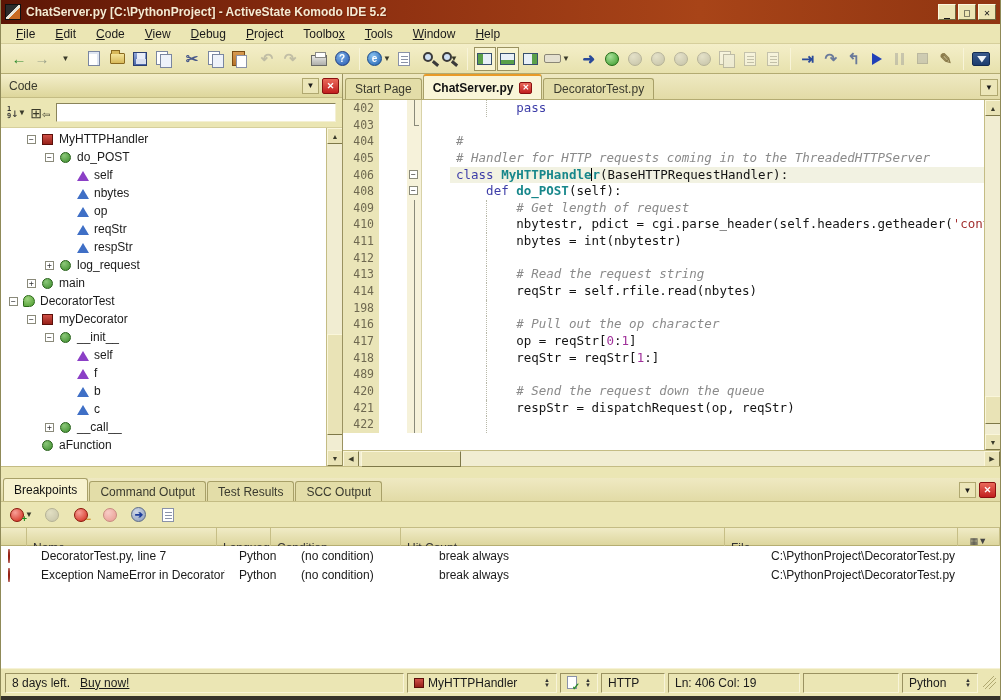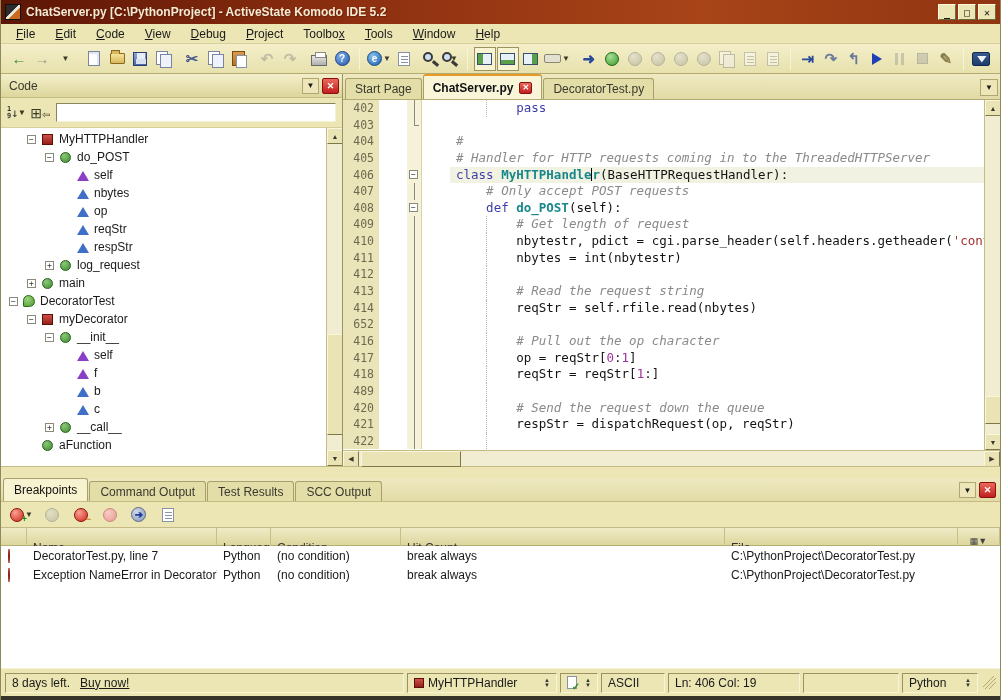--- a/index.html
+++ b/index.html
@@ -137,21 +137,21 @@
   .bottom-panel { height:190px; flex:none; display:flex; flex-direction:column; background:#ebe6b4; }
   .btabs { height:24px; flex:none; display:flex; align-items:flex-end; padding-left:2px; background:linear-gradient(to bottom,#efe9c2,#e2dba6); border-bottom:1px solid #c4bc84; }
   .btab { height:20px; display:flex; align-items:center; padding:0 10px; margin-right:1px; background:#e3dda8; border:1px solid #a8a068; border-bottom:none; border-radius:3px 3px 0 0; color:#3a3a2e; white-space:nowrap; }
   .btab.active { height:23px; background:#f7f2cf; font-weight:normal; color:#111; }
   .btab-right { margin-left:auto; display:flex; align-items:center; gap:3px; padding:0 4px 3px 0; }
   .btoolbar { height:26px; flex:none; display:flex; align-items:center; gap:7px; padding:0 8px; border-bottom:1px solid #c4bc84; }
   .bp-item { display:flex; align-items:center; }
   .btable { flex:1; display:flex; flex-direction:column; background:#fff; overflow:hidden; }
   .bt-head { height:18px; flex:none; display:flex; background:linear-gradient(to bottom,#f0ebc6,#ddd69e); border-bottom:1px solid #b5ad72; }
   .bt-hc { border-right:1px solid #c6be86; padding:13px 6px; color:#333; white-space:nowrap; overflow:hidden; }
-  .bt-row { height:19px; flex:none; display:flex; align-items:center; background:#fff; }
+  .bt-row { height:19px; flex:none; display:flex; align-items:center; background:#fff;gap:8px; }
   .bt-cell { padding:0 6px; white-space:nowrap; overflow:hidden; }
   .bp-dot { width:11px; height:11px; border-radius:50%; background:radial-gradient(circle at 35% 30%,#f8a098,#d43020); border:1px solid #962014; margin-left:7px; }
   .colpick { width:20px; display:flex; align-items:center; justify-content:center; font-size:9px; color:#444; }
 
   
   .statusbar { height:28px; flex:none; display:flex; align-items:center; gap:3px; padding:2px 4px; background:#ebe6b4; border-top:1px solid #f6f2d6; }
   .sseg { height:20px; border:1px solid; border-color:#9a9260 #f8f4d8 #f8f4d8 #9a9260; display:flex; align-items:center; padding:0 6px; gap:4px; white-space:nowrap; overflow:hidden; }
   .sseg.grow { flex:1; }
   .buy-link { text-decoration:underline; color:#1a1a1a; margin-left:6px; }
   .updn { display:flex; flex-direction:column; font-size:6px; line-height:5px; color:#333; margin-left:4px; }
@@ -473,29 +473,28 @@
           </div>
           <div class="tab-overflow">▼</div>
         </div>
       <div class="editor-body">
         <div class="code-scroll" id="code">
             <div class="cl"><span class="num">402</span><span class="fold"><span class="fline"></span></span><span class="ct"><span class="guide"></span><span class="tk-txt">        </span><span class="tk-kw">pass</span></span></div>
             <div class="cl"><span class="num">403</span><span class="fold"><span class="fend"></span></span><span class="ct"></span></div>
             <div class="cl"><span class="num">404</span><span class="fold"></span><span class="ct"><span class="tk-cm">#</span></span></div>
             <div class="cl"><span class="num">405</span><span class="fold"></span><span class="ct"><span class="tk-cm"># Handler for HTTP requests coming in to the ThreadedHTTPServer</span></span></div>
             <div class="cl cur"><span class="num">406</span><span class="fold"><span class="fbox">−</span></span><span class="ct"><span class="tk-kw">class</span><span class="tk-txt"> </span><span class="tk-cls">MyHTTPHandle</span><span class="cursor-caret"></span><span class="tk-cls">r</span><span class="tk-txt">(BaseHTTPRequestHandler):</span></span></div>
-            <div class="cl"><span class="num">407</span><span class="fold"><span class="fline"></span></span><span class="ct"><span class="tk-txt">    </span><span class="tk-cm"># Only accept POST requests</span></span></div>
             <div class="cl"><span class="num">408</span><span class="fold"><span class="fbox">−</span></span><span class="ct"><span class="tk-txt">    </span><span class="tk-kw">def</span><span class="tk-txt"> </span><span class="tk-cls">do_POST</span><span class="tk-txt">(self):</span></span></div>
             <div class="cl"><span class="num">409</span><span class="fold"><span class="fline"></span></span><span class="ct"><span class="guide"></span><span class="tk-txt">        </span><span class="tk-cm"># Get length of request</span></span></div>
             <div class="cl"><span class="num">410</span><span class="fold"><span class="fline"></span></span><span class="ct"><span class="guide"></span><span class="tk-txt">        nbytestr, pdict = cgi.parse_header(self.headers.getheader(</span><span class="tk-str">'conte</span></span></div>
             <div class="cl"><span class="num">411</span><span class="fold"><span class="fline"></span></span><span class="ct"><span class="guide"></span><span class="tk-txt">        nbytes = int(nbytestr)</span></span></div>
             <div class="cl"><span class="num">412</span><span class="fold"><span class="fline"></span></span><span class="ct"><span class="guide"></span></span></div>
             <div class="cl"><span class="num">413</span><span class="fold"><span class="fline"></span></span><span class="ct"><span class="guide"></span><span class="tk-txt">        </span><span class="tk-cm"># Read the request string</span></span></div>
             <div class="cl"><span class="num">414</span><span class="fold"><span class="fline"></span></span><span class="ct"><span class="guide"></span><span class="tk-txt">        reqStr = self.rfile.read(nbytes)</span></span></div>
-            <div class="cl"><span class="num">652</span><span class="fold"><span class="fline"></span></span><span class="ct"><span class="guide"></span></span></div>
+            <div class="cl"><span class="num">198</span><span class="fold"><span class="fline"></span></span><span class="ct"><span class="guide"></span></span></div>
             <div class="cl"><span class="num">416</span><span class="fold"><span class="fline"></span></span><span class="ct"><span class="guide"></span><span class="tk-txt">        </span><span class="tk-cm"># Pull out the op character</span></span></div>
             <div class="cl"><span class="num">417</span><span class="fold"><span class="fline"></span></span><span class="ct"><span class="guide"></span><span class="tk-txt">        op = reqStr[</span><span class="tk-num">0</span><span class="tk-txt">:</span><span class="tk-num">1</span><span class="tk-txt">]</span></span></div>
             <div class="cl"><span class="num">418</span><span class="fold"><span class="fline"></span></span><span class="ct"><span class="guide"></span><span class="tk-txt">        reqStr = reqStr[</span><span class="tk-num">1</span><span class="tk-txt">:]</span></span></div>
             <div class="cl"><span class="num">489</span><span class="fold"><span class="fline"></span></span><span class="ct"><span class="guide"></span></span></div>
             <div class="cl"><span class="num">420</span><span class="fold"><span class="fline"></span></span><span class="ct"><span class="guide"></span><span class="tk-txt">        </span><span class="tk-cm"># Send the request down the queue</span></span></div>
             <div class="cl"><span class="num">421</span><span class="fold"><span class="fline"></span></span><span class="ct"><span class="guide"></span><span class="tk-txt">        respStr = dispatchRequest(op, reqStr)</span></span></div>
             <div class="cl"><span class="num">422</span><span class="fold"><span class="fline"></span></span><span class="ct"><span class="guide"></span></span></div>
           </div>
         <div class="sb-v">
           <div class="sb-btn">▲</div>
@@ -598,21 +597,21 @@
         </span>
     </div>
     <div class="sseg" style="width:38px;">
       <span class="mini-check"></span>
       <span class="updn">
           <span>▲</span>
           <span>▼</span>
         </span>
     </div>
     <div class="sseg" style="width:64px;">
-      <span>ASCII</span>
+      <span>HTTP</span>
     </div>
     <div class="sseg" style="width:132px;">
       <span>Ln: 406 Col: 19</span>
     </div>
     <div class="sseg" style="width:96px;"></div>
     <div class="sseg" style="width:76px;">
       <span>Python</span>
       <span class="updn" style="margin-left:auto;">
           <span>▲</span>
           <span>▼</span>

